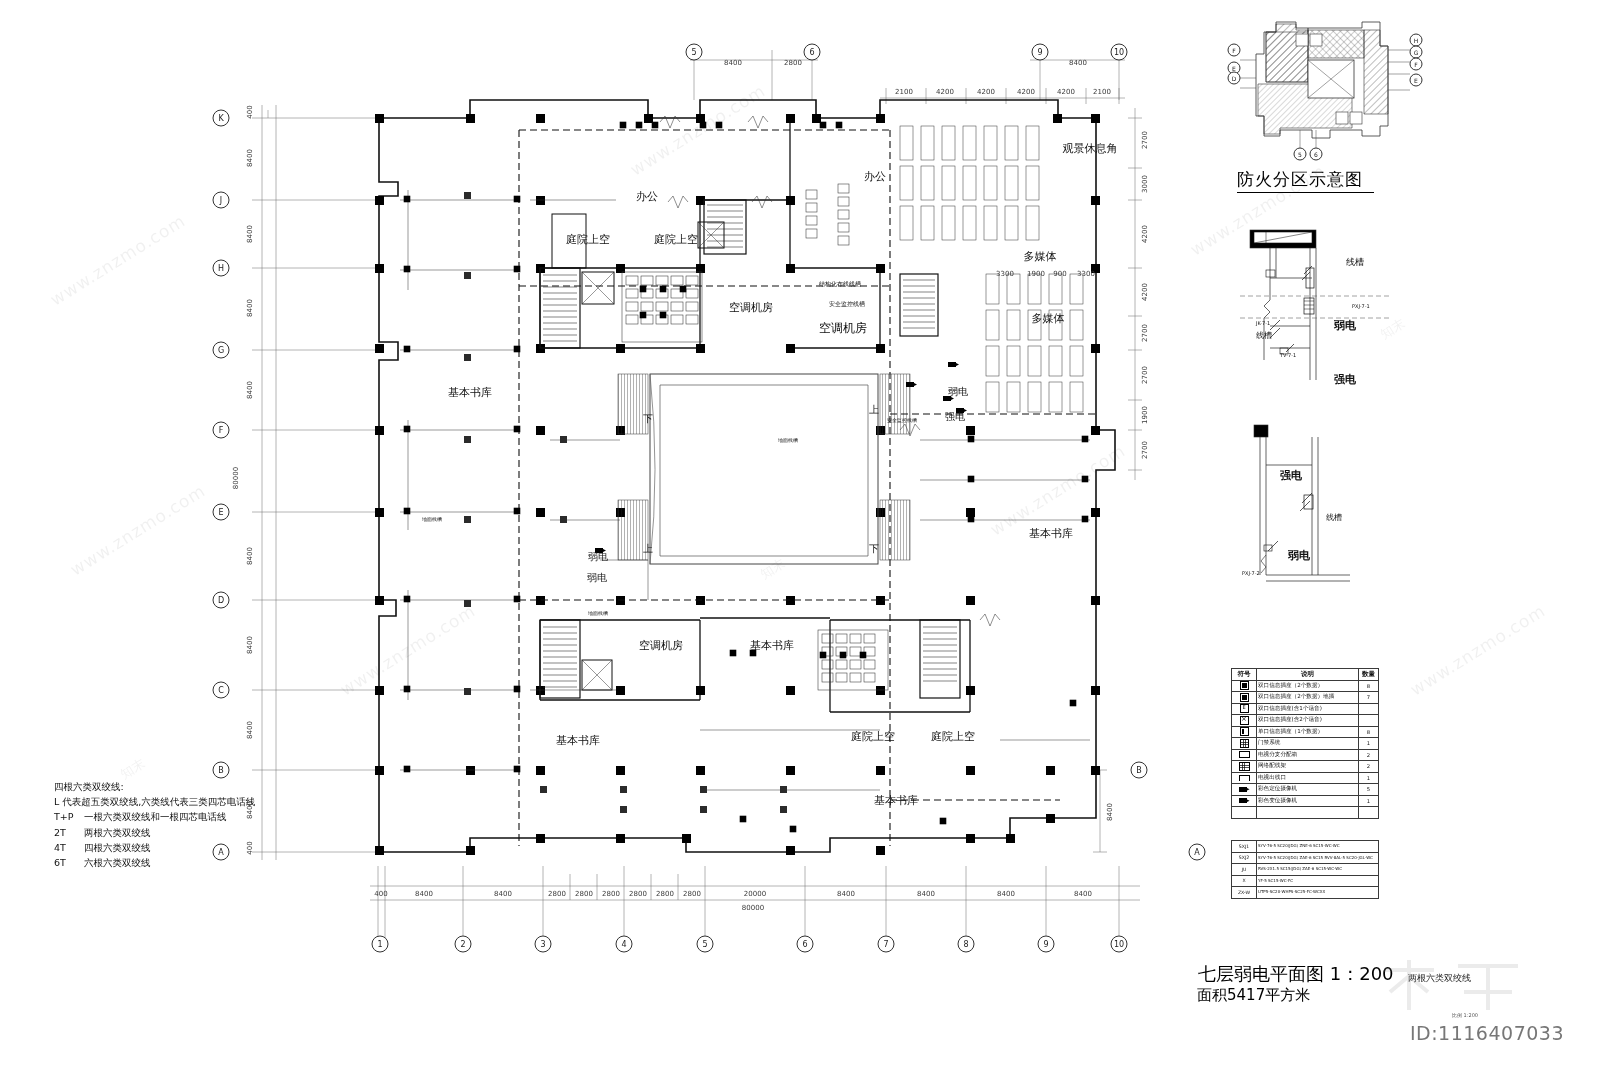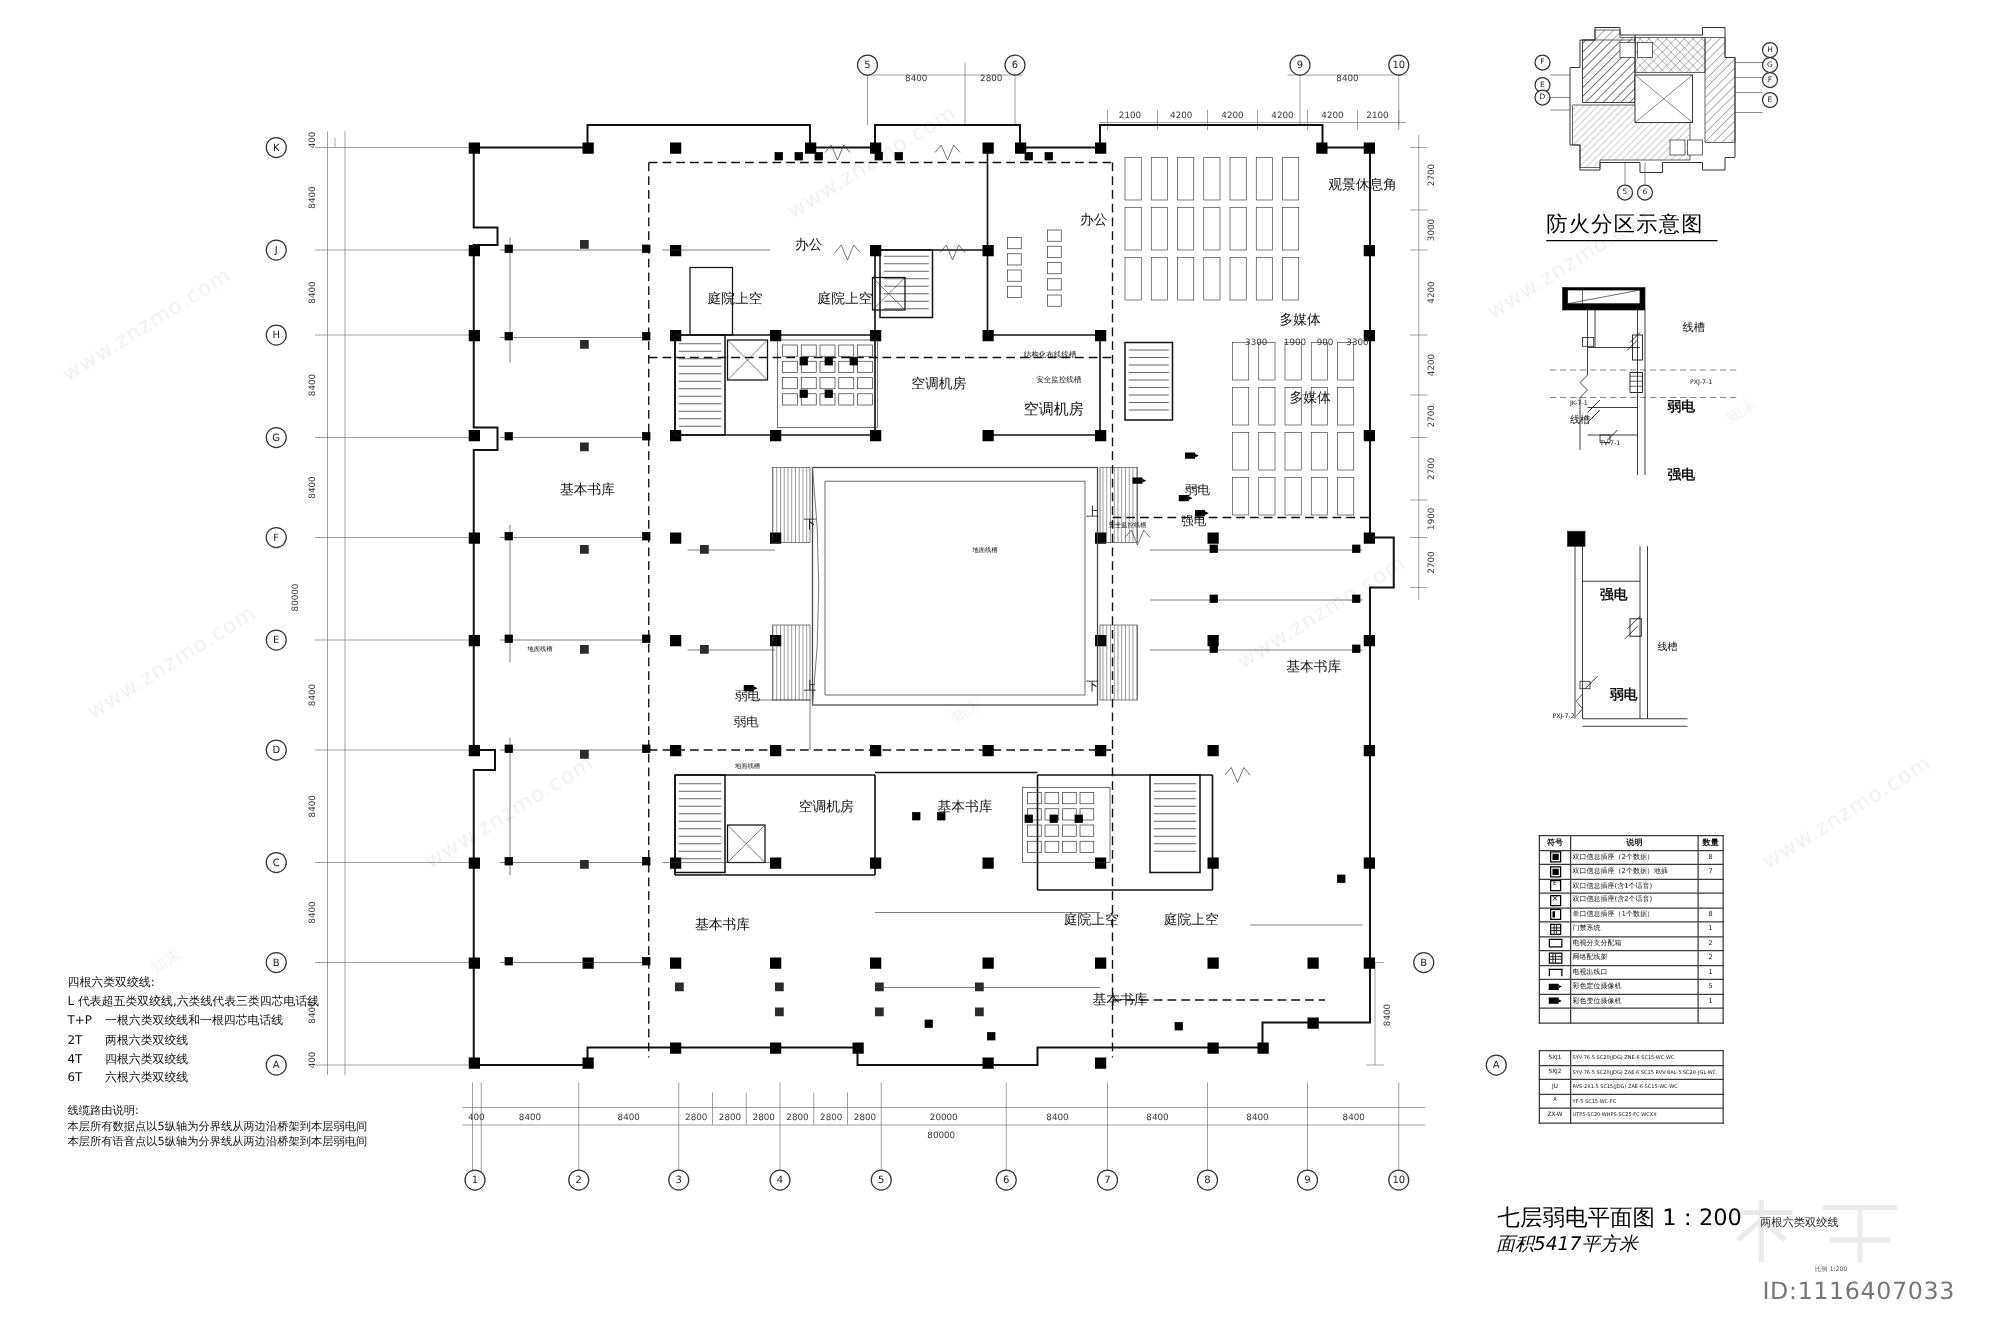--- a/index.html
+++ b/index.html
@@ -58,21 +58,21 @@
   
   .notes{position:absolute;left:54px;top:779px;font-size:9.5px;color:#111;line-height:15.2px;}
   .notes .ind{display:inline-block;width:30px;}
   .notes2{position:absolute;left:54px;top:883px;font-size:9px;color:#111;line-height:12.5px;}
 
   
   .ttl{position:absolute;white-space:nowrap;}
   #fire-title{left:1237px;top:168px;font-size:17px;letter-spacing:1px;}
   #fire-title-rule{position:absolute;left:1237px;top:192px;width:137px;height:1.4px;background:#000;}
   #plan-title{left:1198px;top:962px;font-size:18px;}
-  #plan-area{left:1197px;top:986px;font-size:15px;font-style:italic;}
+  #plan-area{left:1197px;top:986px;font-size:15px;}
   #plan-title2{left:1408px;top:972px;font-size:9px;color:#222;}
   #scale-note{left:1452px;top:1012px;font-size:5px;color:#555;}
 
   
   .wm{position:absolute;color:#000;opacity:.055;font-size:17px;letter-spacing:1px;
       transform:rotate(-32deg);user-select:none;pointer-events:none;white-space:nowrap;}
   .wm2{position:absolute;color:#000;opacity:.05;font-size:13px;
       transform:rotate(-32deg);user-select:none;pointer-events:none;white-space:nowrap;}
   #logo-wm{position:absolute;right:38px;bottom:44px;opacity:.16;}
   #id-text{position:absolute;right:36px;bottom:22px;font-size:19px;color:#777;letter-spacing:.5px;}
@@ -905,25 +905,20 @@
     <span class="ind">2T</span><span>两根六类双绞线</span>
   </div>
   <div>
     <span class="ind">4T</span><span>四根六类双绞线</span>
   </div>
   <div>
     <span class="ind">6T</span><span>六根六类双绞线</span>
   </div>
 </div>
 
-<div class="notes2">
-  <div>线缆路由说明:</div>
-  <div>本层所有数据点以5纵轴为分界线从两边沿桥架到本层弱电间</div>
-  <div>本层所有语音点以5纵轴为分界线从两边沿桥架到本层弱电间</div>
-</div>
 
 <table class="legend">
   <tbody>
         <tr>
     <th class="sym hdr">符号</th>
     <th class="hdr">说明</th>
     <th class="qty hdr">数量</th>
   </tr>
   <tr>
     <td class="sym"><span class="g fill"></span></td>

